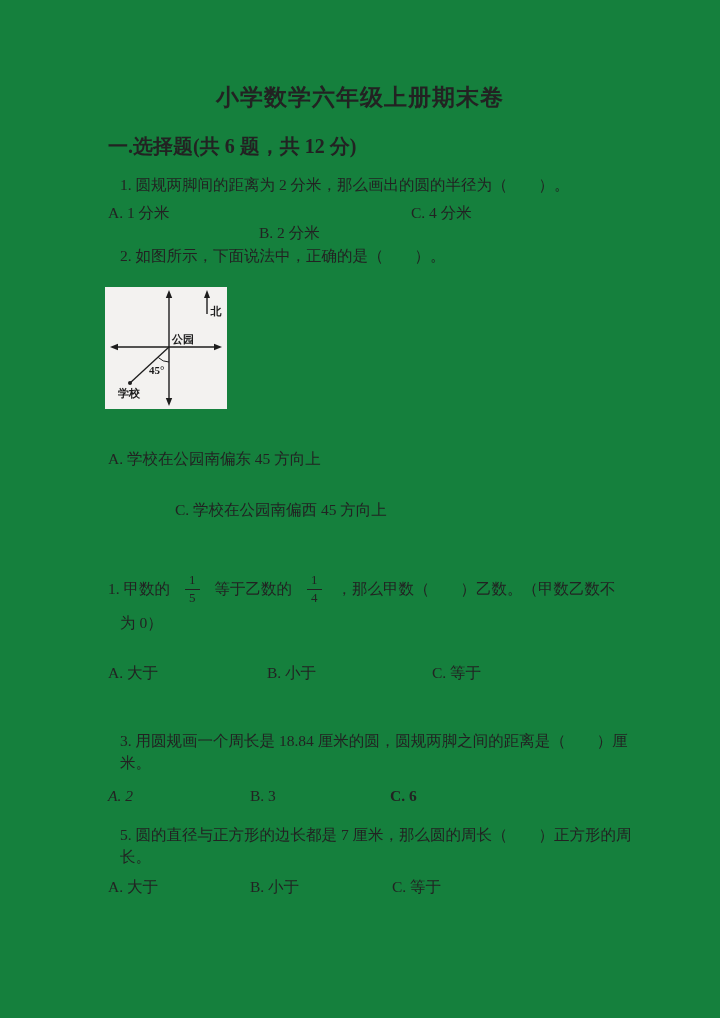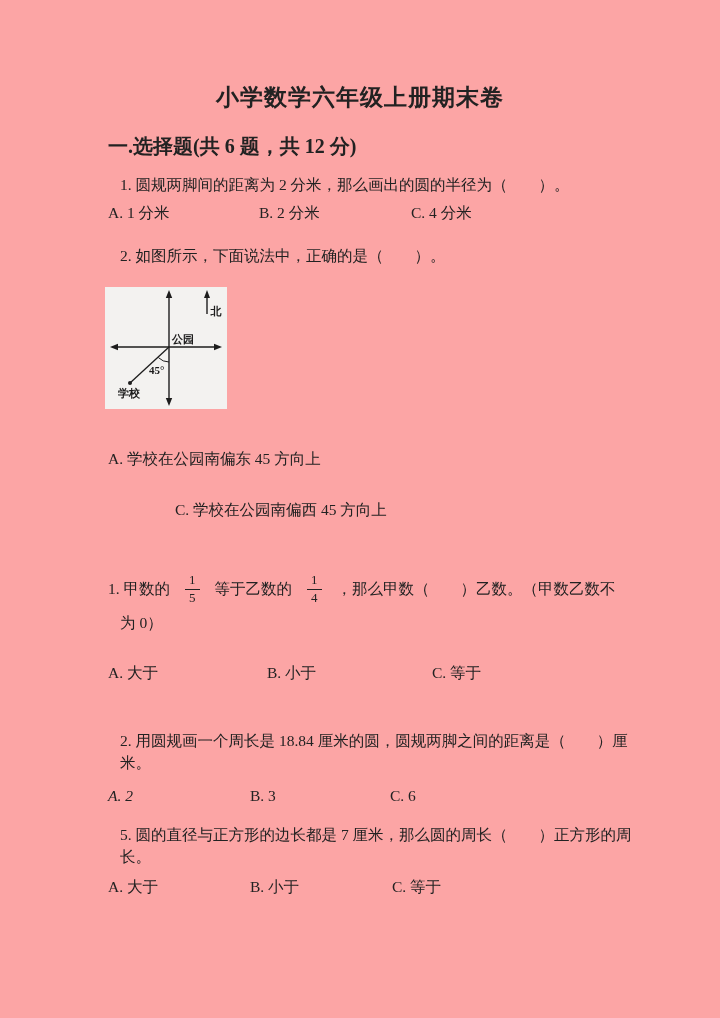--- a/index.html
+++ b/index.html
@@ -5,21 +5,21 @@
   html, body { margin: 0; padding: 0; }
   body {
     width: 720px; height: 1018px;
     background: #ffffff;
     font-family: "Liberation Serif", "DejaVu Serif", serif;
     color: #222222;
   }
   .page {
     position: relative;
     width: 720px; height: 1018px;
-    background: #fca5a5;
+    background: #15803d;
     overflow: hidden;
   }
   .abs { position: absolute; }
 
   .title {
     top: 82px; left: 0; width: 720px;
     margin: 0;
     text-align: center;
     font-size: 23px; font-weight: 700;
     letter-spacing: 1px;
@@ -43,29 +43,29 @@
   .q5-line1 { top: 824px; }
   .q5-line2 { top: 846px; }
 
   .optrow {
     position: absolute;
     left: 108px; width: 540px; height: 20px;
     font-size: 15.5px;
   }
   .opt { position: absolute; top: 0; white-space: nowrap; }
   .q1-opts { top: 203px; }
-  .q1-opts .c1 { left: 0; } .q1-opts .c2 { left: 151px; } .q1-opts .c3 { left: 303px; }
+  .q1-opts .c1 { left: 0; } .q1-opts .c2 { left: 151px; margin-top: 20px; } .q1-opts .c3 { left: 303px; }
   .q2-opts1 { top: 449px; }
   .q2-opts1 .c1 { left: 0; } .q2-opts1 .c2 { left: 240px; }
   .q2-opts2 { top: 500px; }
   .q2-opts2 .c1 { left: 67px; }
   .q3-opts { top: 663px; }
   .q3-opts .c1 { left: 0; } .q3-opts .c2 { left: 159px; } .q3-opts .c3 { left: 324px; }
   .q4-opts { top: 787px; }
-  .q4-opts .c1 { left: 0; font-style: italic; } .q4-opts .c2 { left: 142px; } .q4-opts .c3 { left: 282px; }
+  .q4-opts .c1 { left: 0; font-style: italic; } .q4-opts .c2 { left: 142px; } .q4-opts .c3 { left: 282px; font-weight: bold; }
   .q5-opts { top: 877px; }
   .q5-opts .c1 { left: 0; } .q5-opts .c2 { left: 142px; } .q5-opts .c3 { left: 284px; }
 
   .q3-row {
     top: 566px; left: 108px; height: 46px;
     display: flex; align-items: center;
     font-size: 15.5px; white-space: nowrap;
   }
   .frac {
     display: inline-block;
@@ -150,21 +150,21 @@
       </span>
     <span>，那么甲数（　　）乙数。（甲数乙数不</span>
   </div>
   <div class="abs qline q3-line2">为 0）</div>
   <div class="optrow q3-opts">
     <span class="opt c1">A. 大于</span>
     <span class="opt c2">B. 小于</span>
     <span class="opt c3">C. 等于</span>
   </div>
 
-  <div class="abs qline q4-line1">2. 用圆规画一个周长是 18.84 厘米的圆，圆规两脚之间的距离是（　　）厘</div>
+  <div class="abs qline q4-line1">3. 用圆规画一个周长是 18.84 厘米的圆，圆规两脚之间的距离是（　　）厘</div>
   <div class="abs qline q4-line2">米。</div>
   <div class="optrow q4-opts">
     <span class="opt c1">A. 2</span>
     <span class="opt c2">B. 3</span>
     <span class="opt c3">C. 6</span>
   </div>
 
   <div class="abs qline q5-line1">5. 圆的直径与正方形的边长都是 7 厘米，那么圆的周长（　　）正方形的周</div>
   <div class="abs qline q5-line2">长。</div>
   <div class="optrow q5-opts">

